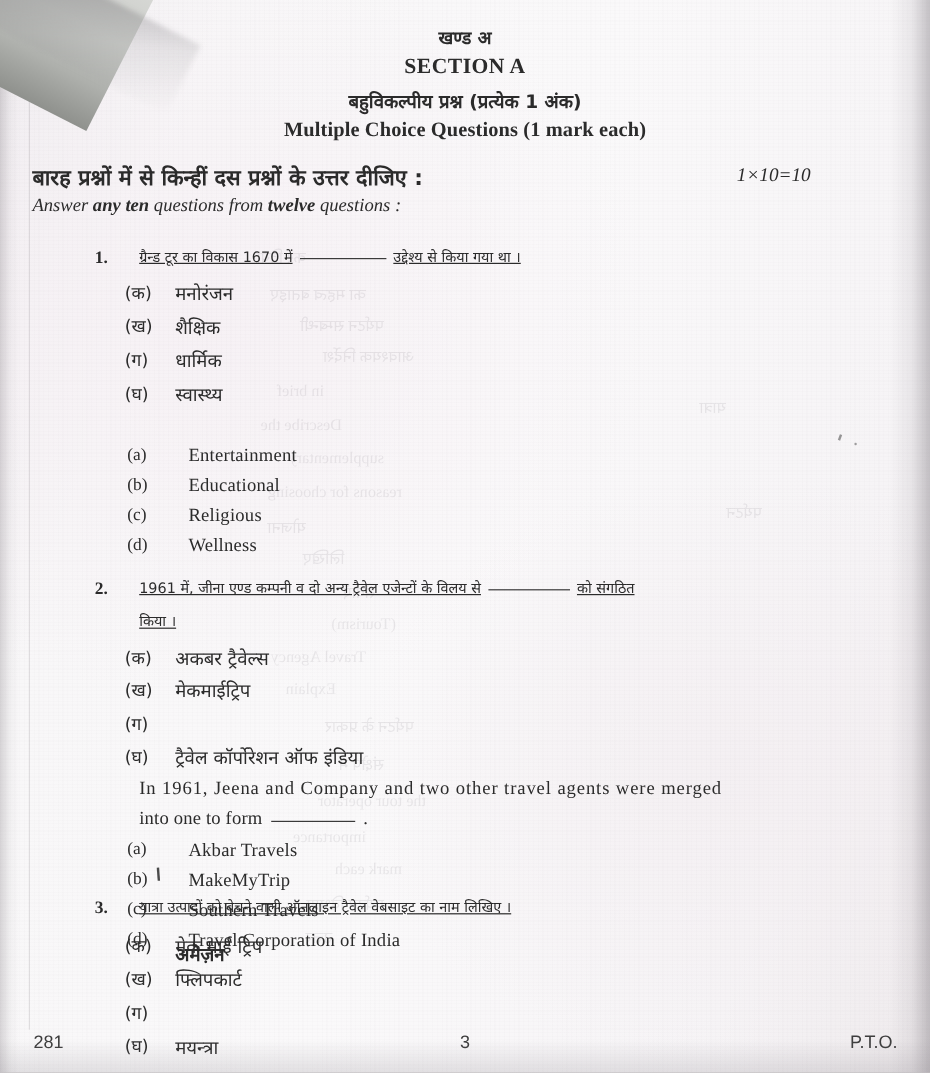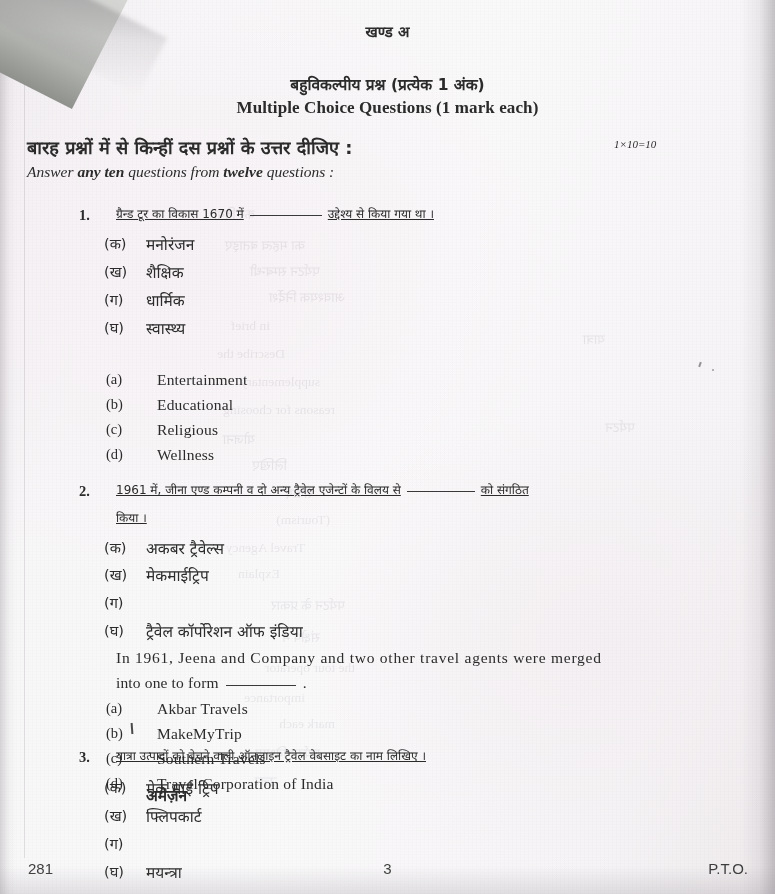--- a/index.html
+++ b/index.html
@@ -150,21 +150,21 @@
     left: 27px;
     top: 135px;
     font-size: 18px;
     font-weight: bold;
     text-align: center;
   }
   .marks {
     position: absolute;
     left: 614px;
     top: 138px;
-    font-size: 11px;
+    font-size: 16px;
     font-style: italic;
   }
   .instr-en {
     position: absolute;
     left: 27px;
     top: 163px;
     font-size: 15.5px;
     font-style: italic;
   }
   .instr-en b {
@@ -305,20 +305,21 @@
       <span class="bl" style="left: 440px; top: 716px;">mark each</span>
       <span class="bl" style="left: 455px; top: 744px;">पर्यटन विभाग</span>
       <span class="bl" style="left: 498px; top: 772px;">उत्तर</span>
       <span class="bl" style="left: 170px; top: 330px;">यात्रा</span>
       <span class="bl" style="left: 140px; top: 418px;">पर्यटन</span>
     </div>
 
   <div class="content">
 
     <div class="head-line head-hi-1 dev">खण्ड अ</div>
+    <div class="head-line head-en-1">SECTION A</div>
     <div class="head-line head-hi-2 dev">बहुविकल्पीय प्रश्न (प्रत्येक 1 अंक)</div>
     <div class="head-line head-en-2">Multiple Choice Questions (1 mark each)</div>
 
     <div class="instr-hi dev">बारह प्रश्नों में से किन्हीं दस प्रश्नों के उत्तर दीजिए :</div>
     <div class="marks">1×10=10</div>
     <div class="instr-en"><span>Answer </span><b>any ten</b><span> questions from </span><b>twelve</b><span> questions :</span></div>
 
     <div class="qnum" style="top:207px;">1.</div>
     <div class="qtext dev" style="top:205px;"><span>ग्रैन्ड टूर का विकास 1670 में</span><span class="blank-line" style="width:72px;margin:0 6px;"></span><span>उद्देश्य से किया गया था ।</span></div>
 

